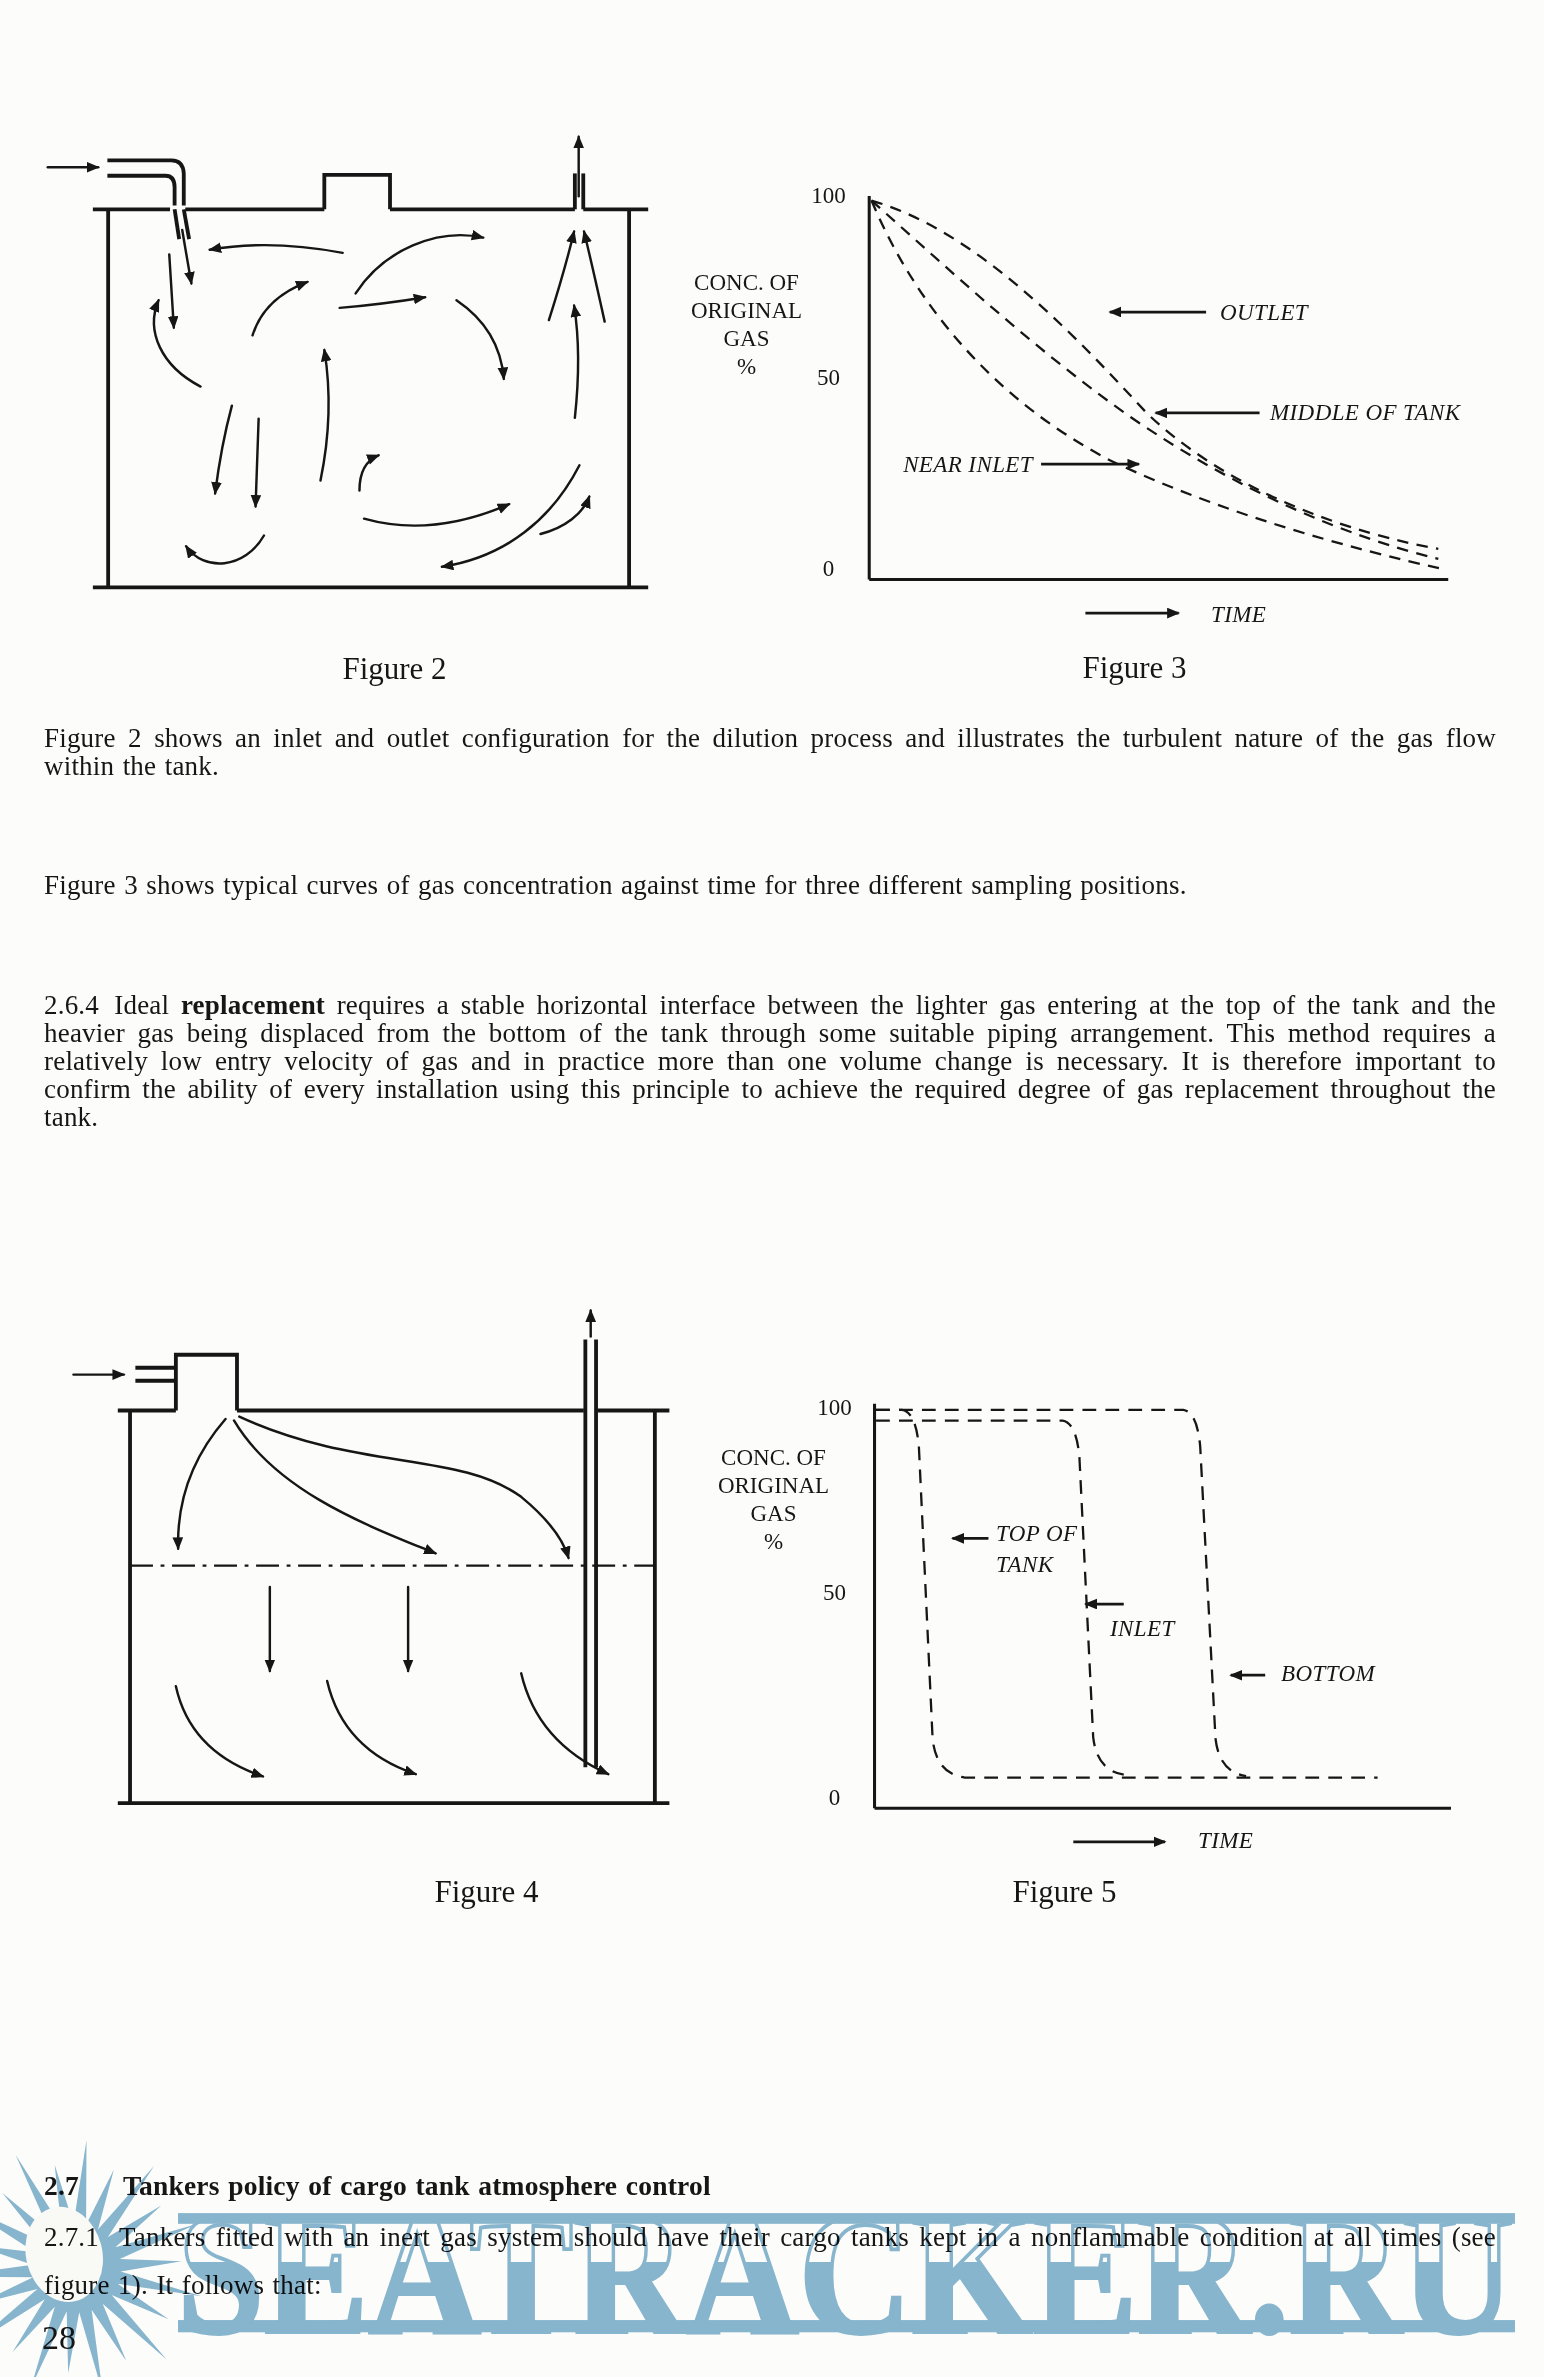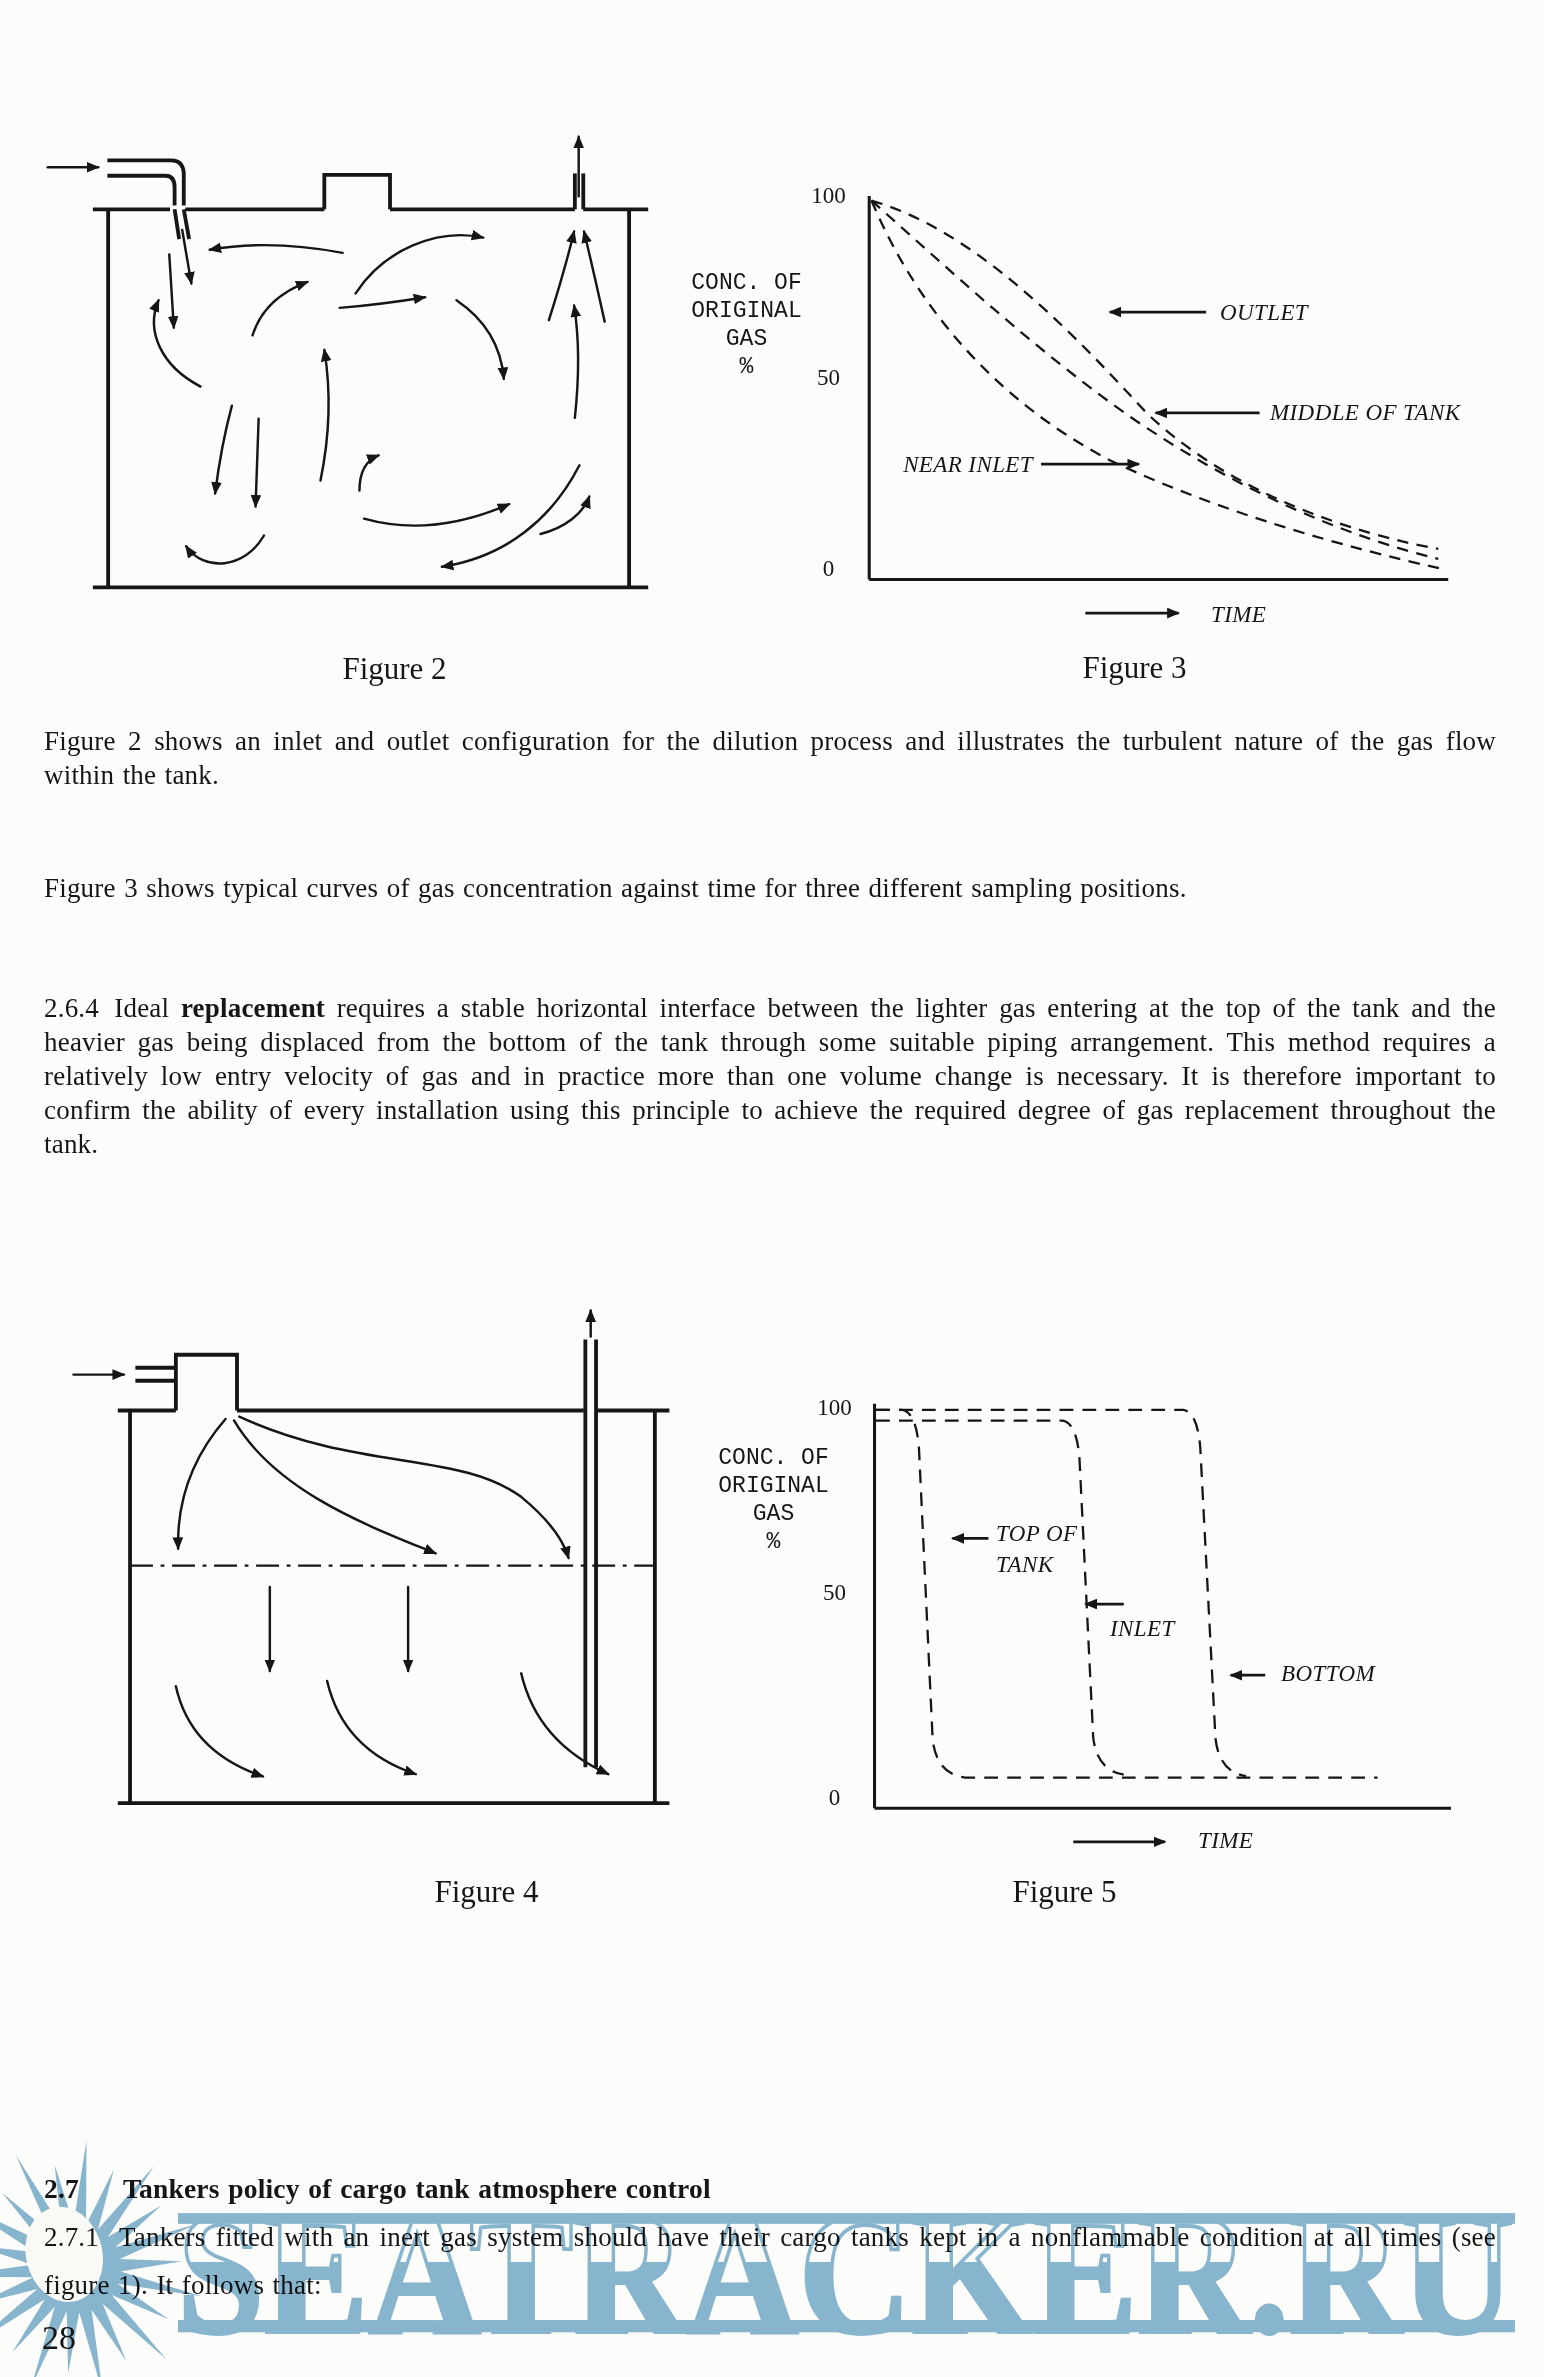--- a/index.html
+++ b/index.html
@@ -1,22 +1,22 @@
 <!DOCTYPE html>
 <html style="font-size:12.2px"><head>
 <meta charset="utf-8">
 <style>
   html,body{margin:0;padding:0;background:#e8e8e8;}
   #page{position:relative;width:1544px;height:2377px;background:#fcfcfa;overflow:hidden;
         font-family:"Liberation Serif", serif;color:#161616;}
-  .para{position:absolute;left:44px;width:1452px;font-size:27px;line-height:34px;
+  .para{position:absolute;left:44px;width:1452px;font-size:27px;line-height:28px;
         text-align:justify;letter-spacing:0.2px;word-spacing:1.5px;}
   .caption{position:absolute;width:229px;text-align:center;font-size:31px;}
   .figlabel{position:absolute;font-size:23px;letter-spacing:0.4px;white-space:nowrap;font-style:italic;}
-  .ylab{position:absolute;width:153px;text-align:center;font-size:23px;line-height:28px;font-family:Liberation Mono, monospace;}
+  .ylab{position:absolute;width:153px;text-align:center;font-size:23px;line-height:28px;}
   .ytick{position:absolute;width:67px;text-align:center;font-size:23px;}
   .secnum{display:inline-block;}
   svg{position:absolute;overflow:visible;}
   .stroke{stroke:#161616;fill:none;}
   #watermark{position:absolute;left:0;top:2132px;width:1544px;height:260px;
              mix-blend-mode:multiply;opacity:0.85;z-index:5;}
   #pagenum{position:absolute;left:42px;top:2319px;font-size:34px;z-index:6;}
   .wmtext{font-family:"Liberation Serif", serif;font-weight:bold;}
 </style>
 </head>

